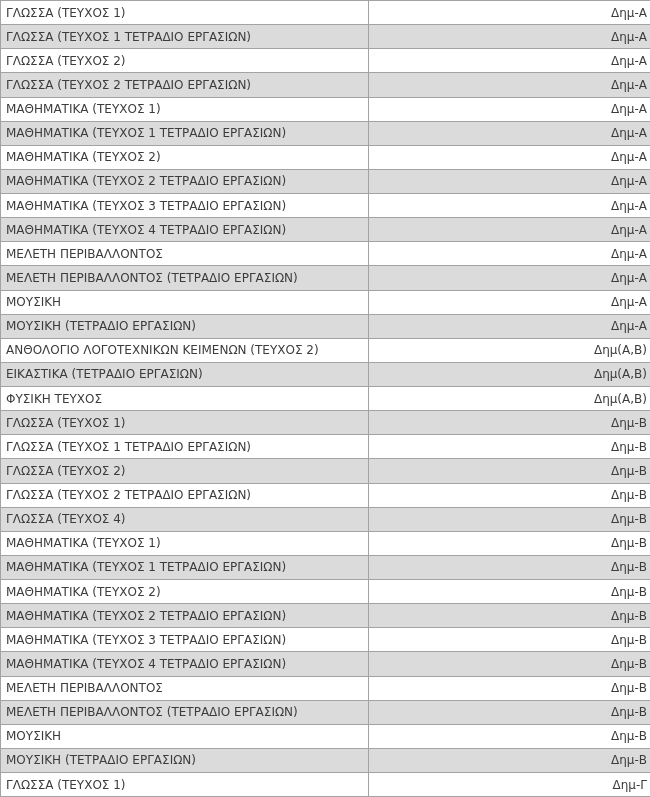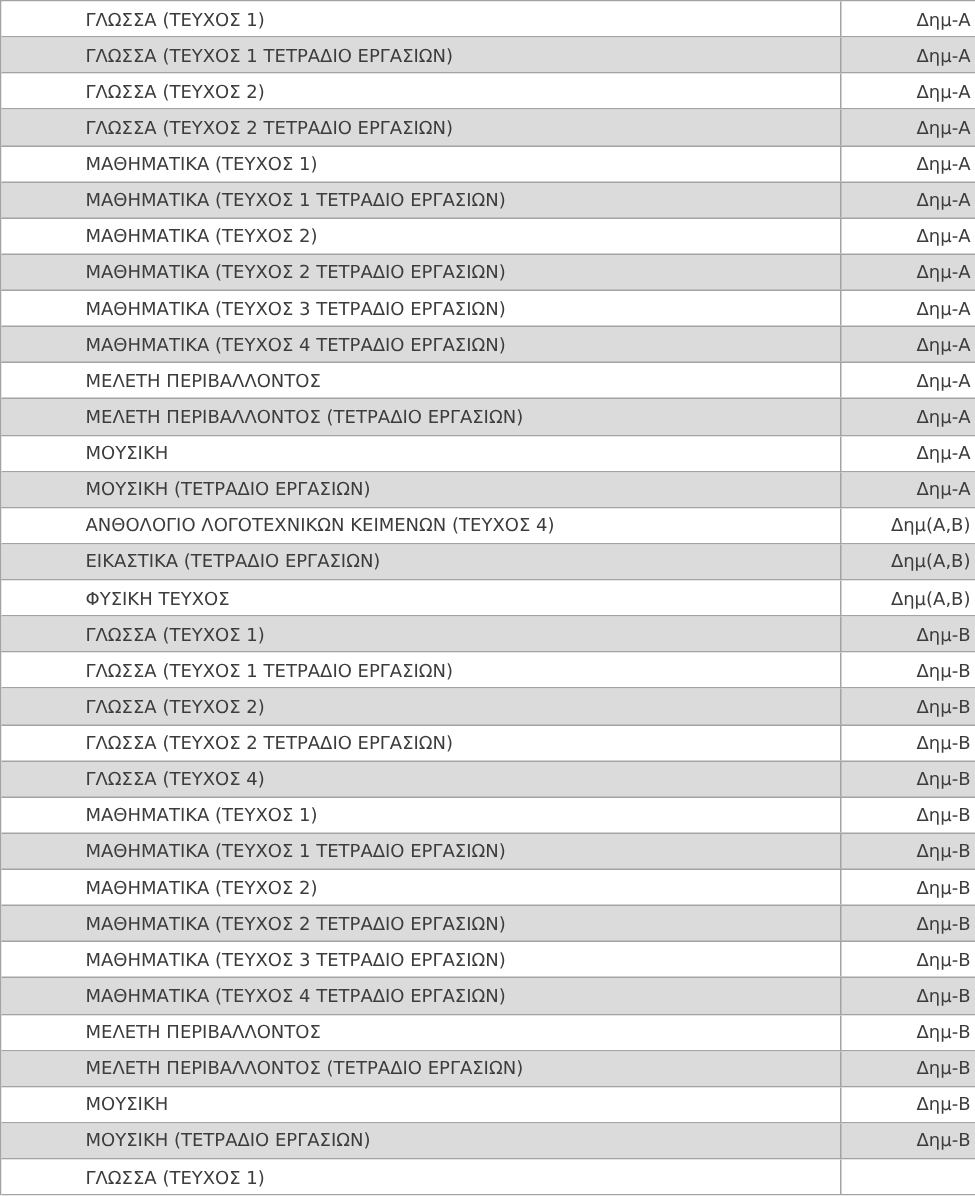--- a/index.html
+++ b/index.html
@@ -43,25 +43,24 @@
     display: flex;
     align-items: center;
     box-sizing: border-box;
     color: var(--text);
     font-size: 12px;
     line-height: 1;
     white-space: nowrap;
     overflow: hidden;
   }
   .cell.title {
-    width: 520px;
+    width: 368px;
     flex: none;
-    padding-left: 16px;
+    padding-left: 5px;
     border-right: 1px solid var(--border);
-    margin-left: 40px;
   }
   .cell.grade {
     flex: 1;
     justify-content: flex-end;
     padding-right: 3px;
   }
 </style>
 </head>
 <body>
 
@@ -116,21 +115,21 @@
   </div>
     <div class="row">
     <div class="cell title">ΜΟΥΣΙΚΗ</div>
     <div class="cell grade">Δημ-Α</div>
   </div>
     <div class="row alt">
     <div class="cell title">ΜΟΥΣΙΚΗ (ΤΕΤΡΑΔΙΟ ΕΡΓΑΣΙΩΝ)</div>
     <div class="cell grade">Δημ-Α</div>
   </div>
     <div class="row">
-    <div class="cell title">ΑΝΘΟΛΟΓΙΟ ΛΟΓΟΤΕΧΝΙΚΩΝ ΚΕΙΜΕΝΩΝ (ΤΕΥΧΟΣ 4)</div>
+    <div class="cell title">ΑΝΘΟΛΟΓΙΟ ΛΟΓΟΤΕΧΝΙΚΩΝ ΚΕΙΜΕΝΩΝ (ΤΕΥΧΟΣ 2)</div>
     <div class="cell grade">Δημ(Α,Β)</div>
   </div>
     <div class="row alt">
     <div class="cell title">ΕΙΚΑΣΤΙΚΑ (ΤΕΤΡΑΔΙΟ ΕΡΓΑΣΙΩΝ)</div>
     <div class="cell grade">Δημ(Α,Β)</div>
   </div>
     <div class="row">
     <div class="cell title">ΦΥΣΙΚΗ ΤΕΥΧΟΣ</div>
     <div class="cell grade">Δημ(Α,Β)</div>
   </div>
@@ -189,14 +188,15 @@
     <div class="row">
     <div class="cell title">ΜΟΥΣΙΚΗ</div>
     <div class="cell grade">Δημ-Β</div>
   </div>
     <div class="row alt">
     <div class="cell title">ΜΟΥΣΙΚΗ (ΤΕΤΡΑΔΙΟ ΕΡΓΑΣΙΩΝ)</div>
     <div class="cell grade">Δημ-Β</div>
   </div>
     <div class="row">
     <div class="cell title">ΓΛΩΣΣΑ (ΤΕΥΧΟΣ 1)</div>
+    <div class="cell grade">Δημ-Γ</div>
   </div>
   </div>
 
 </body></html>

